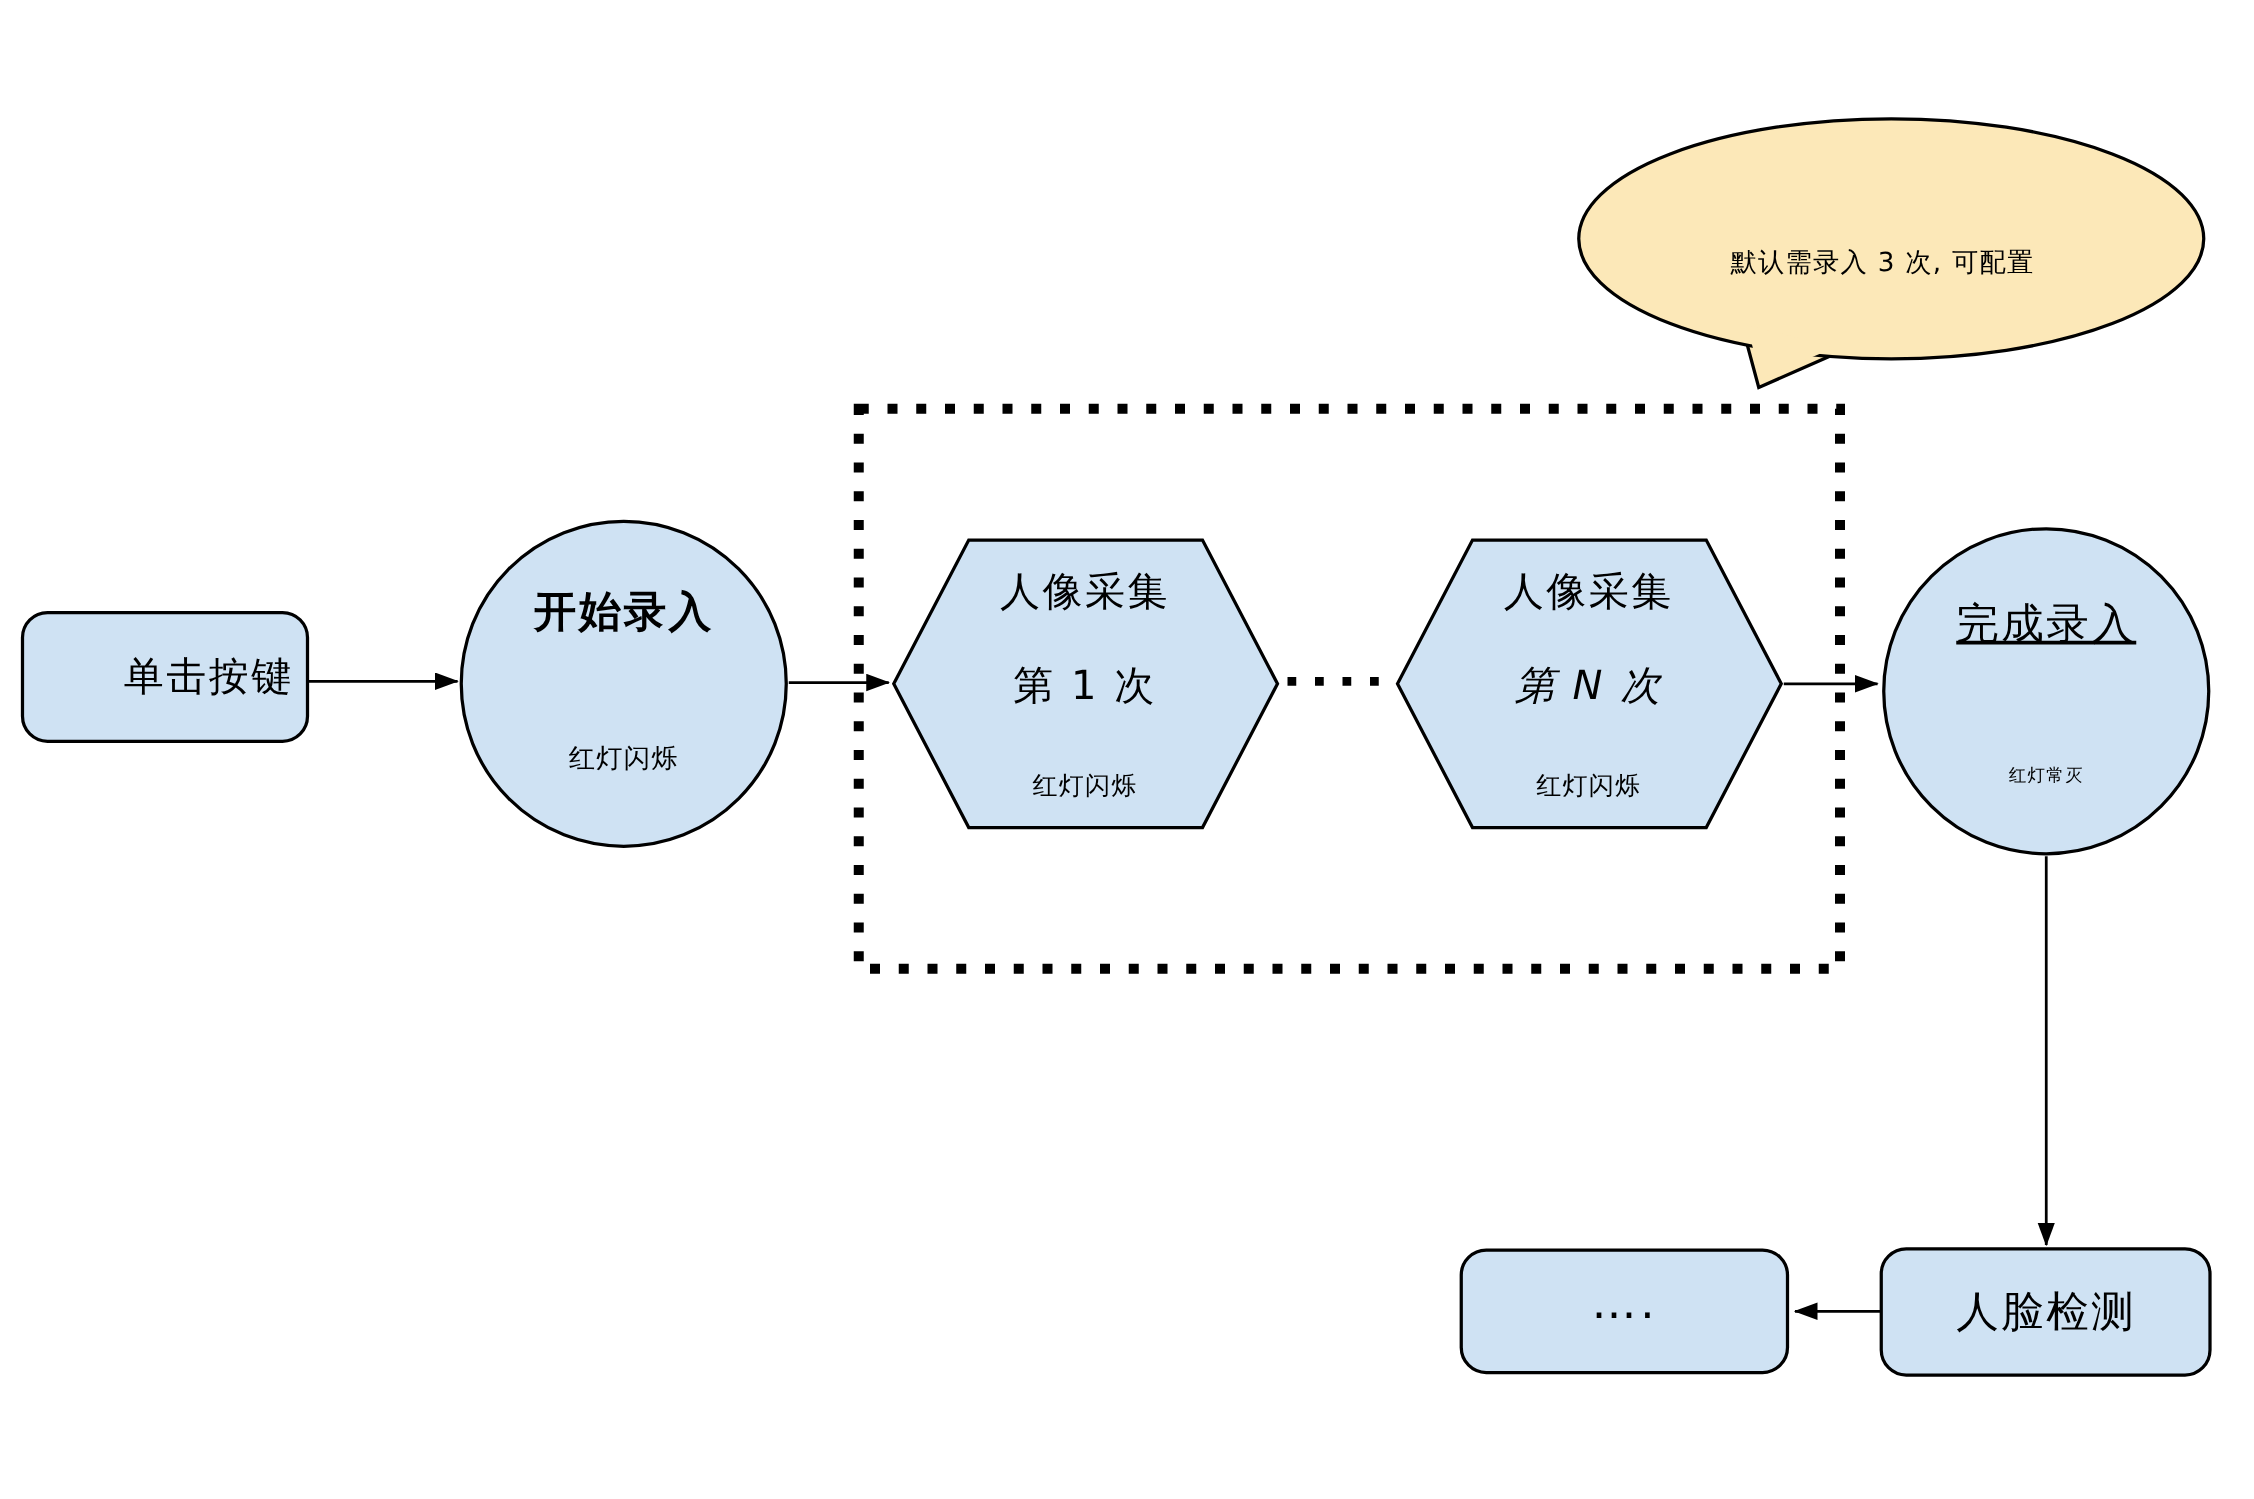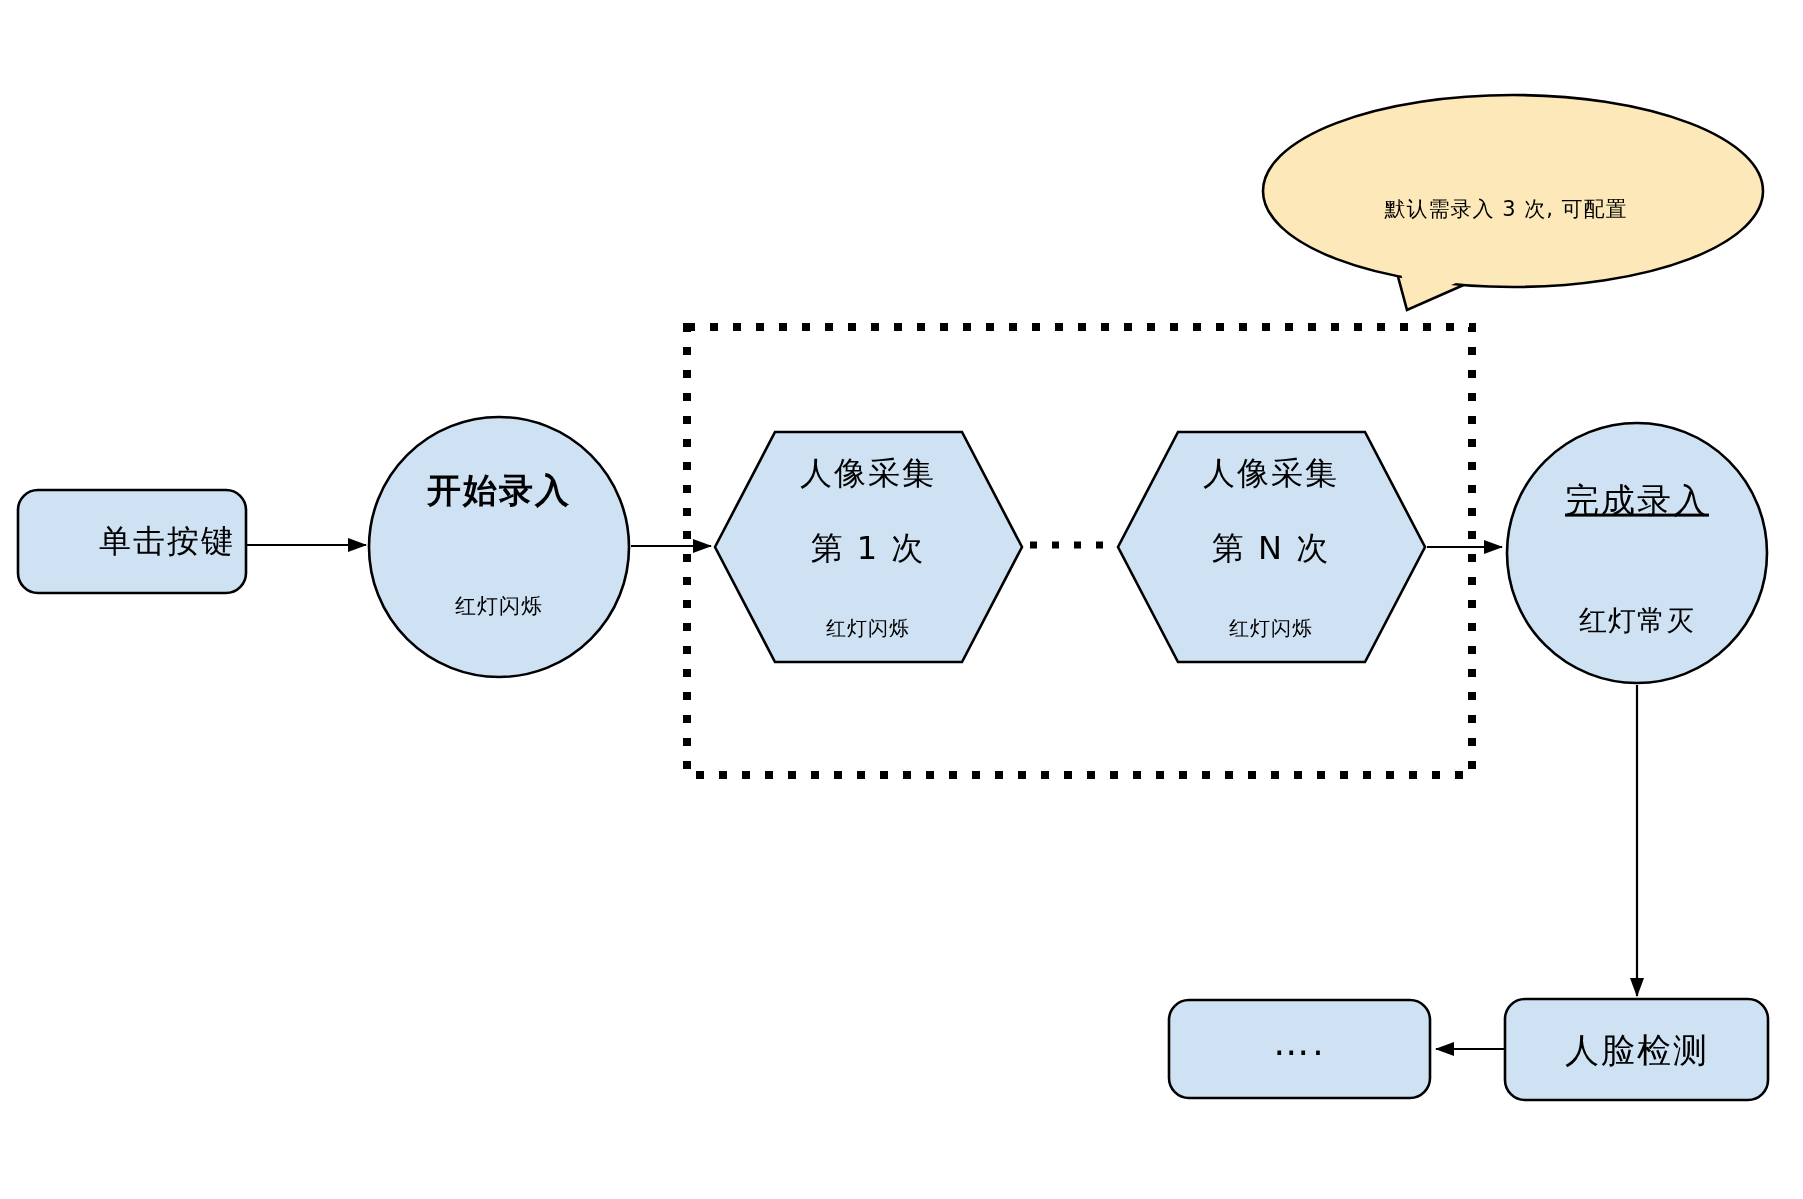--- a/index.html
+++ b/index.html
@@ -72,25 +72,25 @@
   <div class="label title" style="left:132px;top:541px;font-size:32px;margin-left:35px;">单击按键</div>
 
   <div class="label title" style="left:499px;top:490px;font-size:34px;font-weight:bold;">开始录入</div>
   <div class="label sub" style="left:499px;top:607px;font-size:21px;">红灯闪烁</div>
 
   <div class="label title" style="left:868px;top:473px;font-size:32px;">人像采集</div>
   <div class="label title" style="left:868px;top:548px;font-size:32px;">第 1 次</div>
   <div class="label sub" style="left:868px;top:628px;font-size:20px;">红灯闪烁</div>
 
   <div class="label title" style="left:1271px;top:473px;font-size:32px;">人像采集</div>
-  <div class="label title" style="left:1271px;top:548px;font-size:32px;">第 N 次</div>
+  <div class="label title" style="left:1271px;top:548px;font-size:32px;font-style:italic;">第 N 次</div>
   <div class="label sub" style="left:1271px;top:628px;font-size:20px;">红灯闪烁</div>
 
   <div class="label title" style="left:1637px;top:500px;font-size:34px;text-decoration:underline;">完成录入</div>
-  <div class="label sub" style="left:1637px;top:621px;font-size:28px;">红灯常灭</div>
+  <div class="label sub" style="left:1637px;top:621px;font-size:14px;">红灯常灭</div>
 
   <div class="label title" style="left:1637px;top:1050px;font-size:34px;">人脸检测</div>
 
   <div class="label" style="left:1300px;top:1043px;font-size:36px;letter-spacing:3px;">….</div>
 
   <div class="label" style="left:1506px;top:190px;font-size:21px;letter-spacing:1px;margin-top:20px;">默认需录入 3 次, 可配置</div>
 
 </div>
 
 </body></html>

